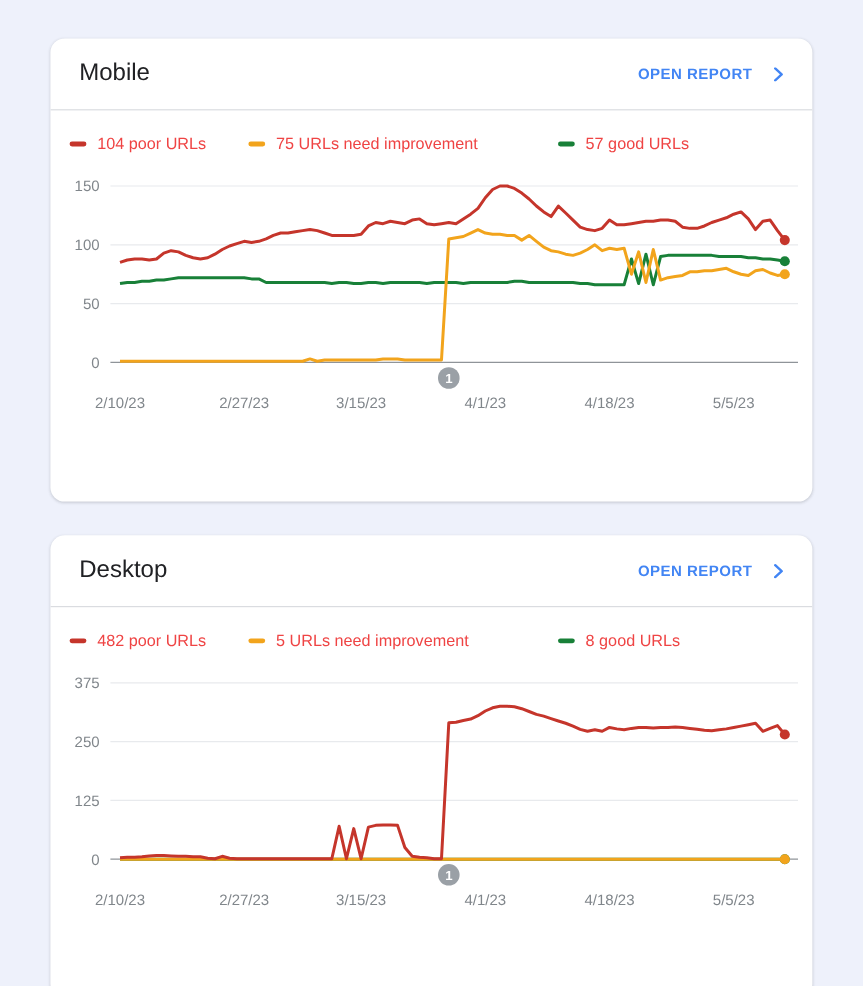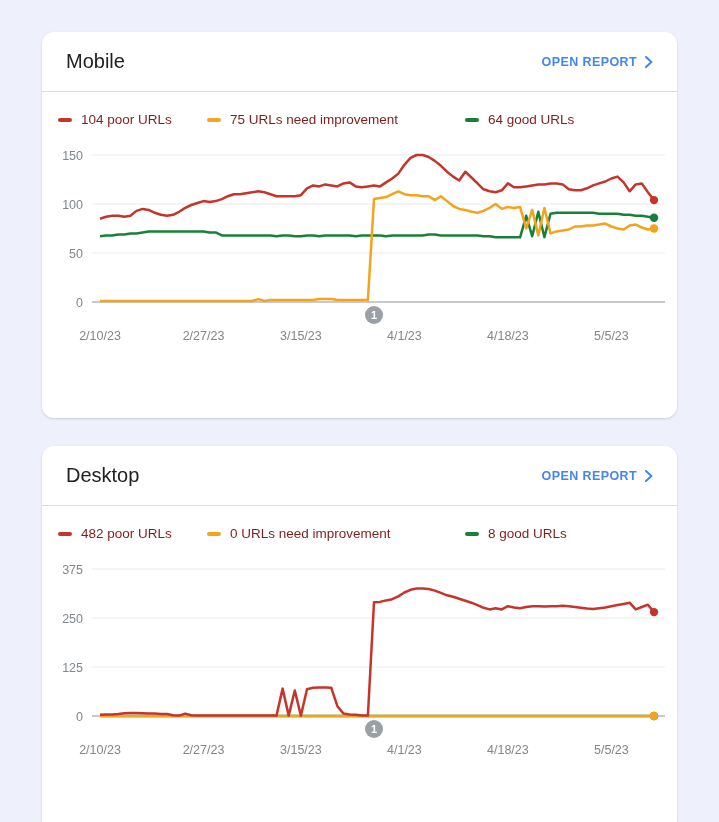--- a/index.html
+++ b/index.html
@@ -28,42 +28,42 @@
     border-bottom:1px solid #dadce0;
   }
   .card-title {
     font-size:20px;
     color:#202124;
     font-weight:400;
   }
   .open-report {
     display:flex;
     align-items:center;
-    gap:7px;
+    gap:17px;
     color:#4285f4;
     font-size:12.5px;
     font-weight:700;
     letter-spacing:.4px;
     text-decoration:none;
     cursor:pointer;
   }
   .chev { display:block; }
   .legend {
     display:flex;
     align-items:center;
     padding:20px 24px 4px 16px;
   }
   .legend-item { display:flex; align-items:center; gap:9px; }
   .legend-item:nth-child(1) { width:149px; }
   .legend-item:nth-child(2) { width:258px; }
   .legend-dash {
     width:14px; height:4px; border-radius:2px;
     background:#888; flex:0 0 auto;
   }
-  .legend-label { font-size:13.5px; color:#7f1d1d; }
+  .legend-label { font-size:13.5px; color:#ef4444; }
   .chart-svg { display:block; margin-top:6px; }
   .tick-label {
     font-family:"Liberation Sans", sans-serif;
     font-size:12.5px;
     fill:#80868b;
   }
   .ann-label {
     font-family:"Liberation Sans", sans-serif;
     font-size:11px;
     font-weight:700;
@@ -89,21 +89,21 @@
       <div class="legend-item">
         <span class="legend-dash" style="background: rgb(197, 53, 43);"></span>
         <span class="legend-label">104 poor URLs</span>
       </div>
       <div class="legend-item">
         <span class="legend-dash" style="background: rgb(242, 164, 28);"></span>
         <span class="legend-label">75 URLs need improvement</span>
       </div>
       <div class="legend-item">
         <span class="legend-dash" style="background: rgb(24, 128, 56);"></span>
-        <span class="legend-label">64 good URLs</span>
+        <span class="legend-label">57 good URLs</span>
       </div>
     </div>
     <svg class="chart-svg" width="635" height="212" viewBox="0 0 635 212">
         <line x1="50" y1="165.0" x2="623" y2="165.0" stroke="#8f9499" stroke-width="1"></line>
         <text class="tick-label" x="41" y="169.5" text-anchor="end">0</text>
         <line x1="50" y1="116.0" x2="623" y2="116.0" stroke="#e8eaed" stroke-width="1"></line>
         <text class="tick-label" x="41" y="120.5" text-anchor="end">50</text>
         <line x1="50" y1="67.0" x2="623" y2="67.0" stroke="#e8eaed" stroke-width="1"></line>
         <text class="tick-label" x="41" y="71.5" text-anchor="end">100</text>
         <line x1="50" y1="18.0" x2="623" y2="18.0" stroke="#e8eaed" stroke-width="1"></line>
@@ -137,21 +137,21 @@
         </svg>
       </a>
     </div>
     <div class="legend">
       <div class="legend-item">
         <span class="legend-dash" style="background: rgb(197, 53, 43);"></span>
         <span class="legend-label">482 poor URLs</span>
       </div>
       <div class="legend-item">
         <span class="legend-dash" style="background: rgb(242, 164, 28);"></span>
-        <span class="legend-label">0 URLs need improvement</span>
+        <span class="legend-label">5 URLs need improvement</span>
       </div>
       <div class="legend-item">
         <span class="legend-dash" style="background: rgb(24, 128, 56);"></span>
         <span class="legend-label">8 good URLs</span>
       </div>
     </div>
     <svg class="chart-svg" width="635" height="212" viewBox="0 0 635 212">
         <line x1="50" y1="165.0" x2="623" y2="165.0" stroke="#8f9499" stroke-width="1"></line>
         <text class="tick-label" x="41" y="169.5" text-anchor="end">0</text>
         <line x1="50" y1="116.0" x2="623" y2="116.0" stroke="#e8eaed" stroke-width="1"></line>

